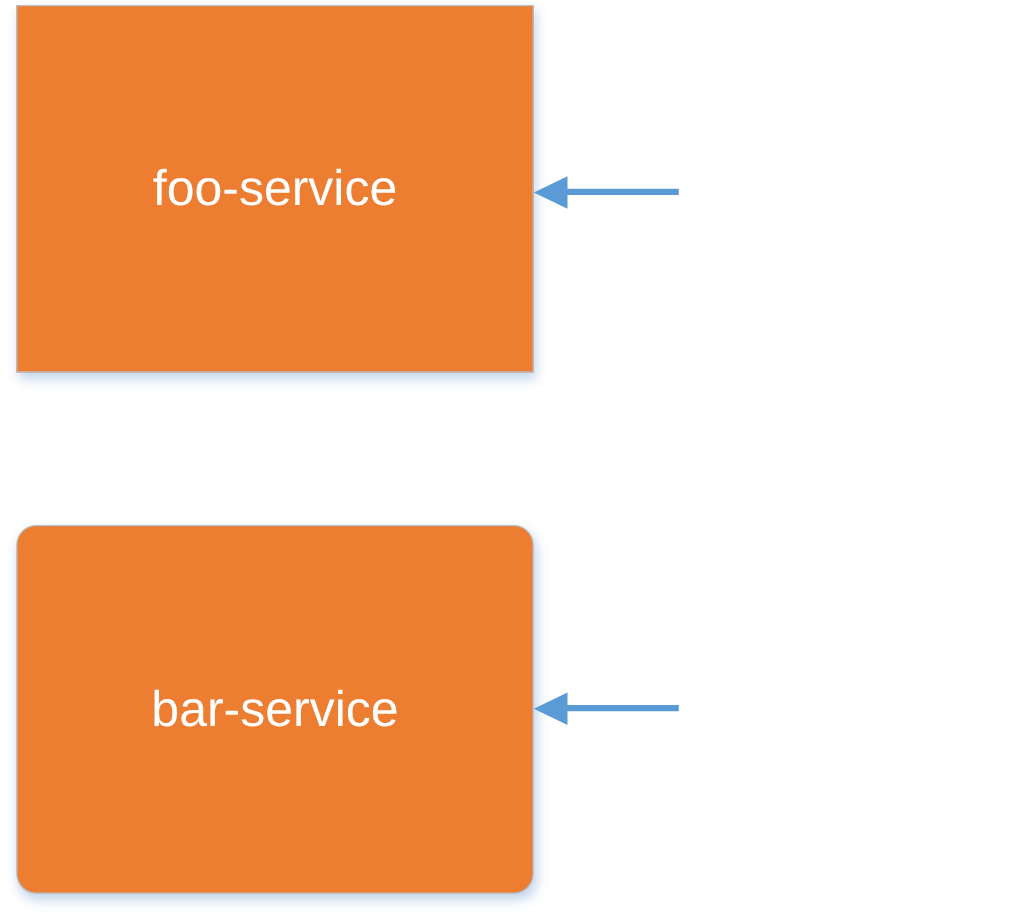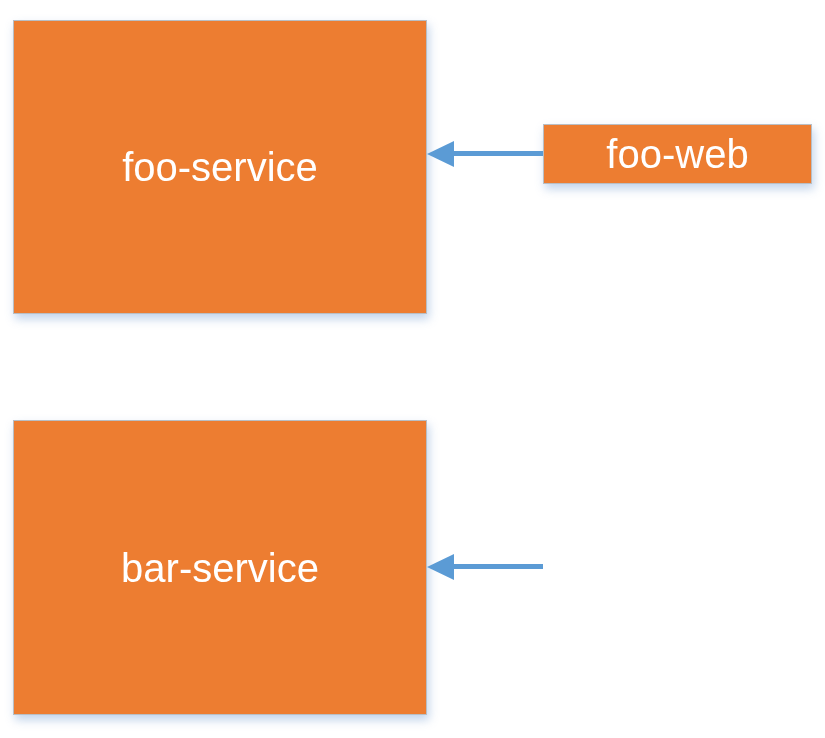--- a/index.html
+++ b/index.html
@@ -21,23 +21,23 @@
     border: 1px solid #B9BEC4;
     box-shadow: 2px 5px 9px rgba(120, 160, 210, 0.45);
     display: flex;
     align-items: center;
     justify-content: center;
     color: #ffffff;
     font-size: 40px;
     line-height: 1;
     box-sizing: border-box;
   }
-  .node-foo-service { left: 13px; top: 20px;   width: 414px; height: 294px; }
+  .node-foo-service { left: 13px; top: 4px;   width: 414px; height: 294px; }
   .node-foo-web     { left: 543px; top: 124px; width: 269px; height: 60px; }
-  .node-bar-service { left: 13px; top: 420px; width: 414px; height: 295px; }
+  .node-bar-service { left: 13px; top: 420px; width: 414px; height: 295px; border-radius: 16px; }
   .node-bar-web     { left: 543px; top: 537px; width: 269px; height: 59px; }
 
   .edge { position: absolute; }
   .edge-line {
     position: absolute;
     height: 5px;
     background: #5B9BD5;
   }
   .edge-head {
     position: absolute;
@@ -56,23 +56,20 @@
 </style>
 </head>
 <body>
 
 <div class="canvas">
 
   <div class="node node-foo-service">
     <span>foo-service</span>
   </div>
 
-  <div class="node node-foo-web">
-    <span>foo-web</span>
-  </div>
 
   <div class="edge edge-foo">
     <div class="edge-line"></div>
     <div class="edge-head"></div>
   </div>
 
   <div class="node node-bar-service">
     <span>bar-service</span>
   </div>
 

